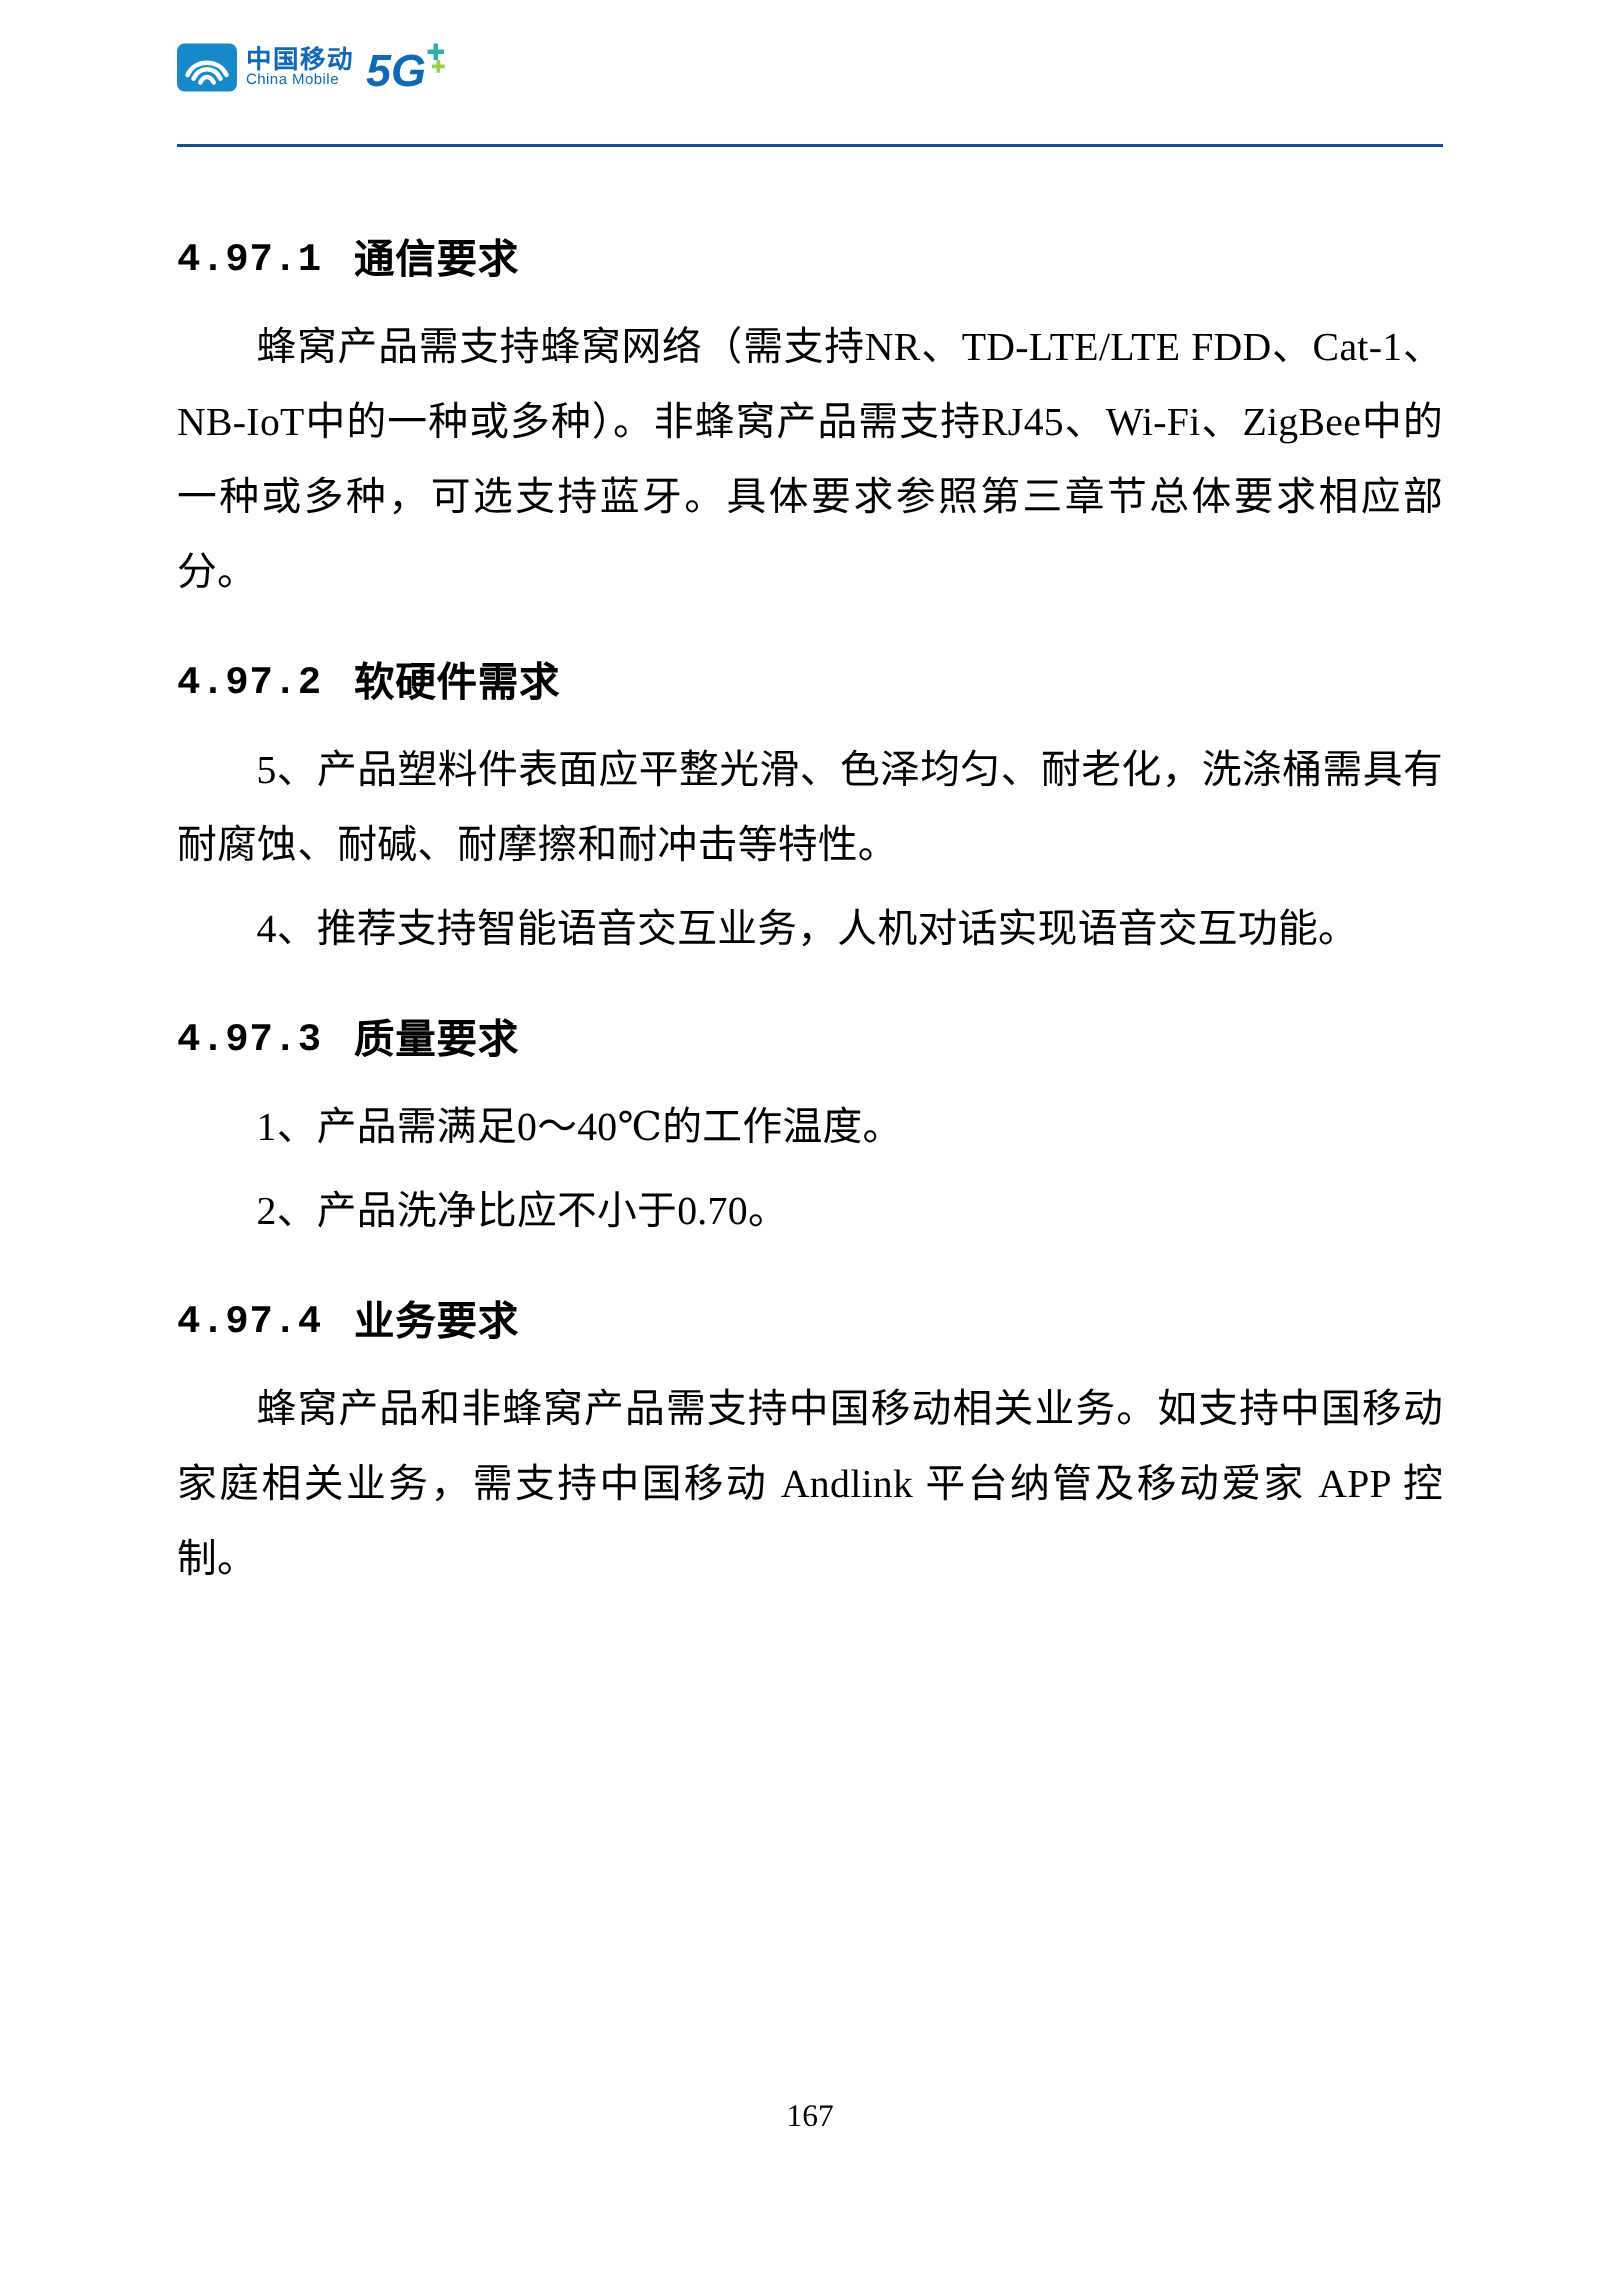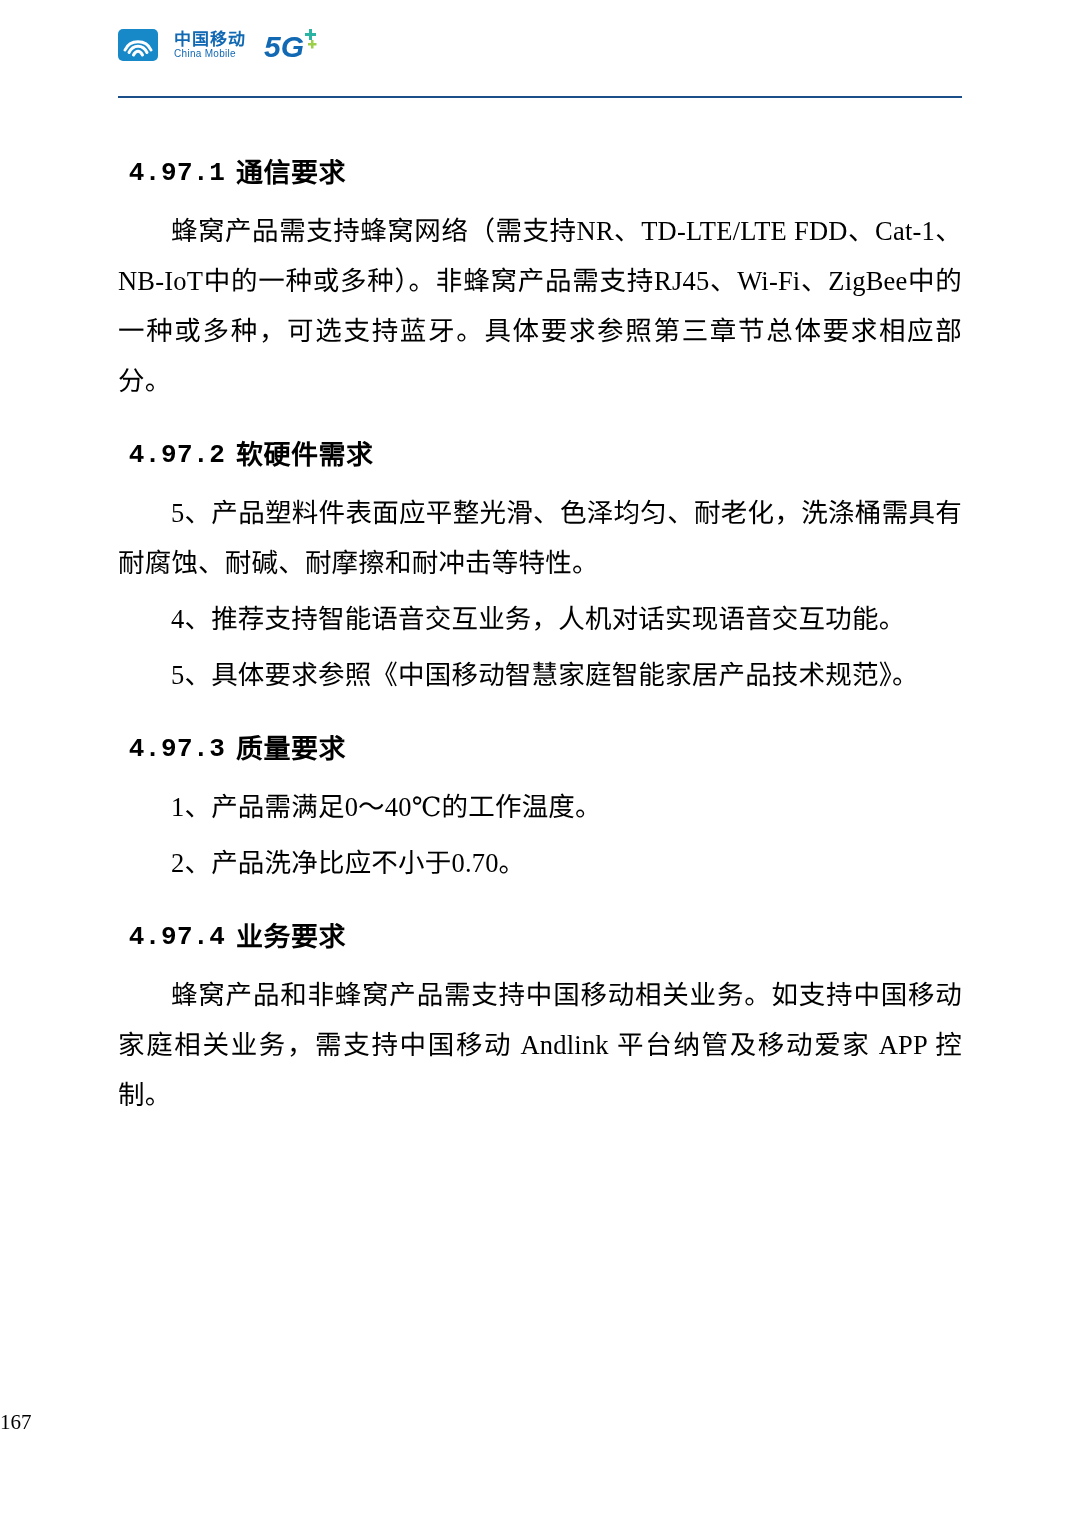--- a/index.html
+++ b/index.html
@@ -27,21 +27,21 @@
   .header {
     position: relative;
     height: 96px;
     border-bottom: 2px solid #1a4f8a;
     display: flex;
     align-items: center;
   }
   .logo {
     display: flex;
     align-items: center;
-    gap: 16px;
+    gap: 6px;
     padding-bottom: 6px;
   }
   .logo-mark {
     width: 40px;
     height: 40px;
     flex: 0 0 40px;
   }
   .logo-text {
     display: flex;
     flex-direction: column;
@@ -81,41 +81,41 @@
     letter-spacing: 0.2px;
   }
   h2.heading {
     margin: 26px 0 10px 0;
     font-size: 27px;
     line-height: 46px;
     font-weight: bold;
     font-family: "Liberation Sans", sans-serif;
     letter-spacing: 0.5px;
     display: flex;
-    text-align: center;
   }
   h2.heading .num {
     font-family: "Liberation Mono", monospace;
     font-weight: bold;
     font-size: 26px;
     width: 118px;
     display: inline-block;
   }
   h2.heading .ttl {
     font-family: "Liberation Serif", serif;
     font-weight: bold;
     font-size: 27px;
   }
 
   
   .footer {
     position: absolute;
     left: 0;
     right: 0;
-    bottom: 92px;
+    bottom: 104px;
+    text-align: center;
     font-size: 21px;
     font-family: "Liberation Serif", serif;
     color: #000;
   }
 </style>
 </head>
 <body>
 
 <div class="page">
 
@@ -151,21 +151,20 @@
       <span class="ttl">通信要求</span>
     </h2>
     <p class="para">蜂窝产品需支持蜂窝网络（需支持NR、TD-LTE/LTE FDD、Cat-1、NB-IoT中的一种或多种）。非蜂窝产品需支持RJ45、Wi-Fi、ZigBee中的一种或多种，可选支持蓝牙。具体要求参照第三章节总体要求相应部分。</p>
 
     <h2 class="heading">
       <span class="num">4.97.2</span>
       <span class="ttl">软硬件需求</span>
     </h2>
     <p class="para">5、产品塑料件表面应平整光滑、色泽均匀、耐老化，洗涤桶需具有耐腐蚀、耐碱、耐摩擦和耐冲击等特性。</p>
     <p class="para">4、推荐支持智能语音交互业务，人机对话实现语音交互功能。</p>
-    <p class="para">5、具体要求参照《中国移动智慧家庭智能家居产品技术规范》。</p>
 
     <h2 class="heading">
       <span class="num">4.97.3</span>
       <span class="ttl">质量要求</span>
     </h2>
     <p class="para">1、产品需满足0～40℃的工作温度。</p>
     <p class="para">2、产品洗净比应不小于0.70。</p>
 
     <h2 class="heading">
       <span class="num">4.97.4</span>

